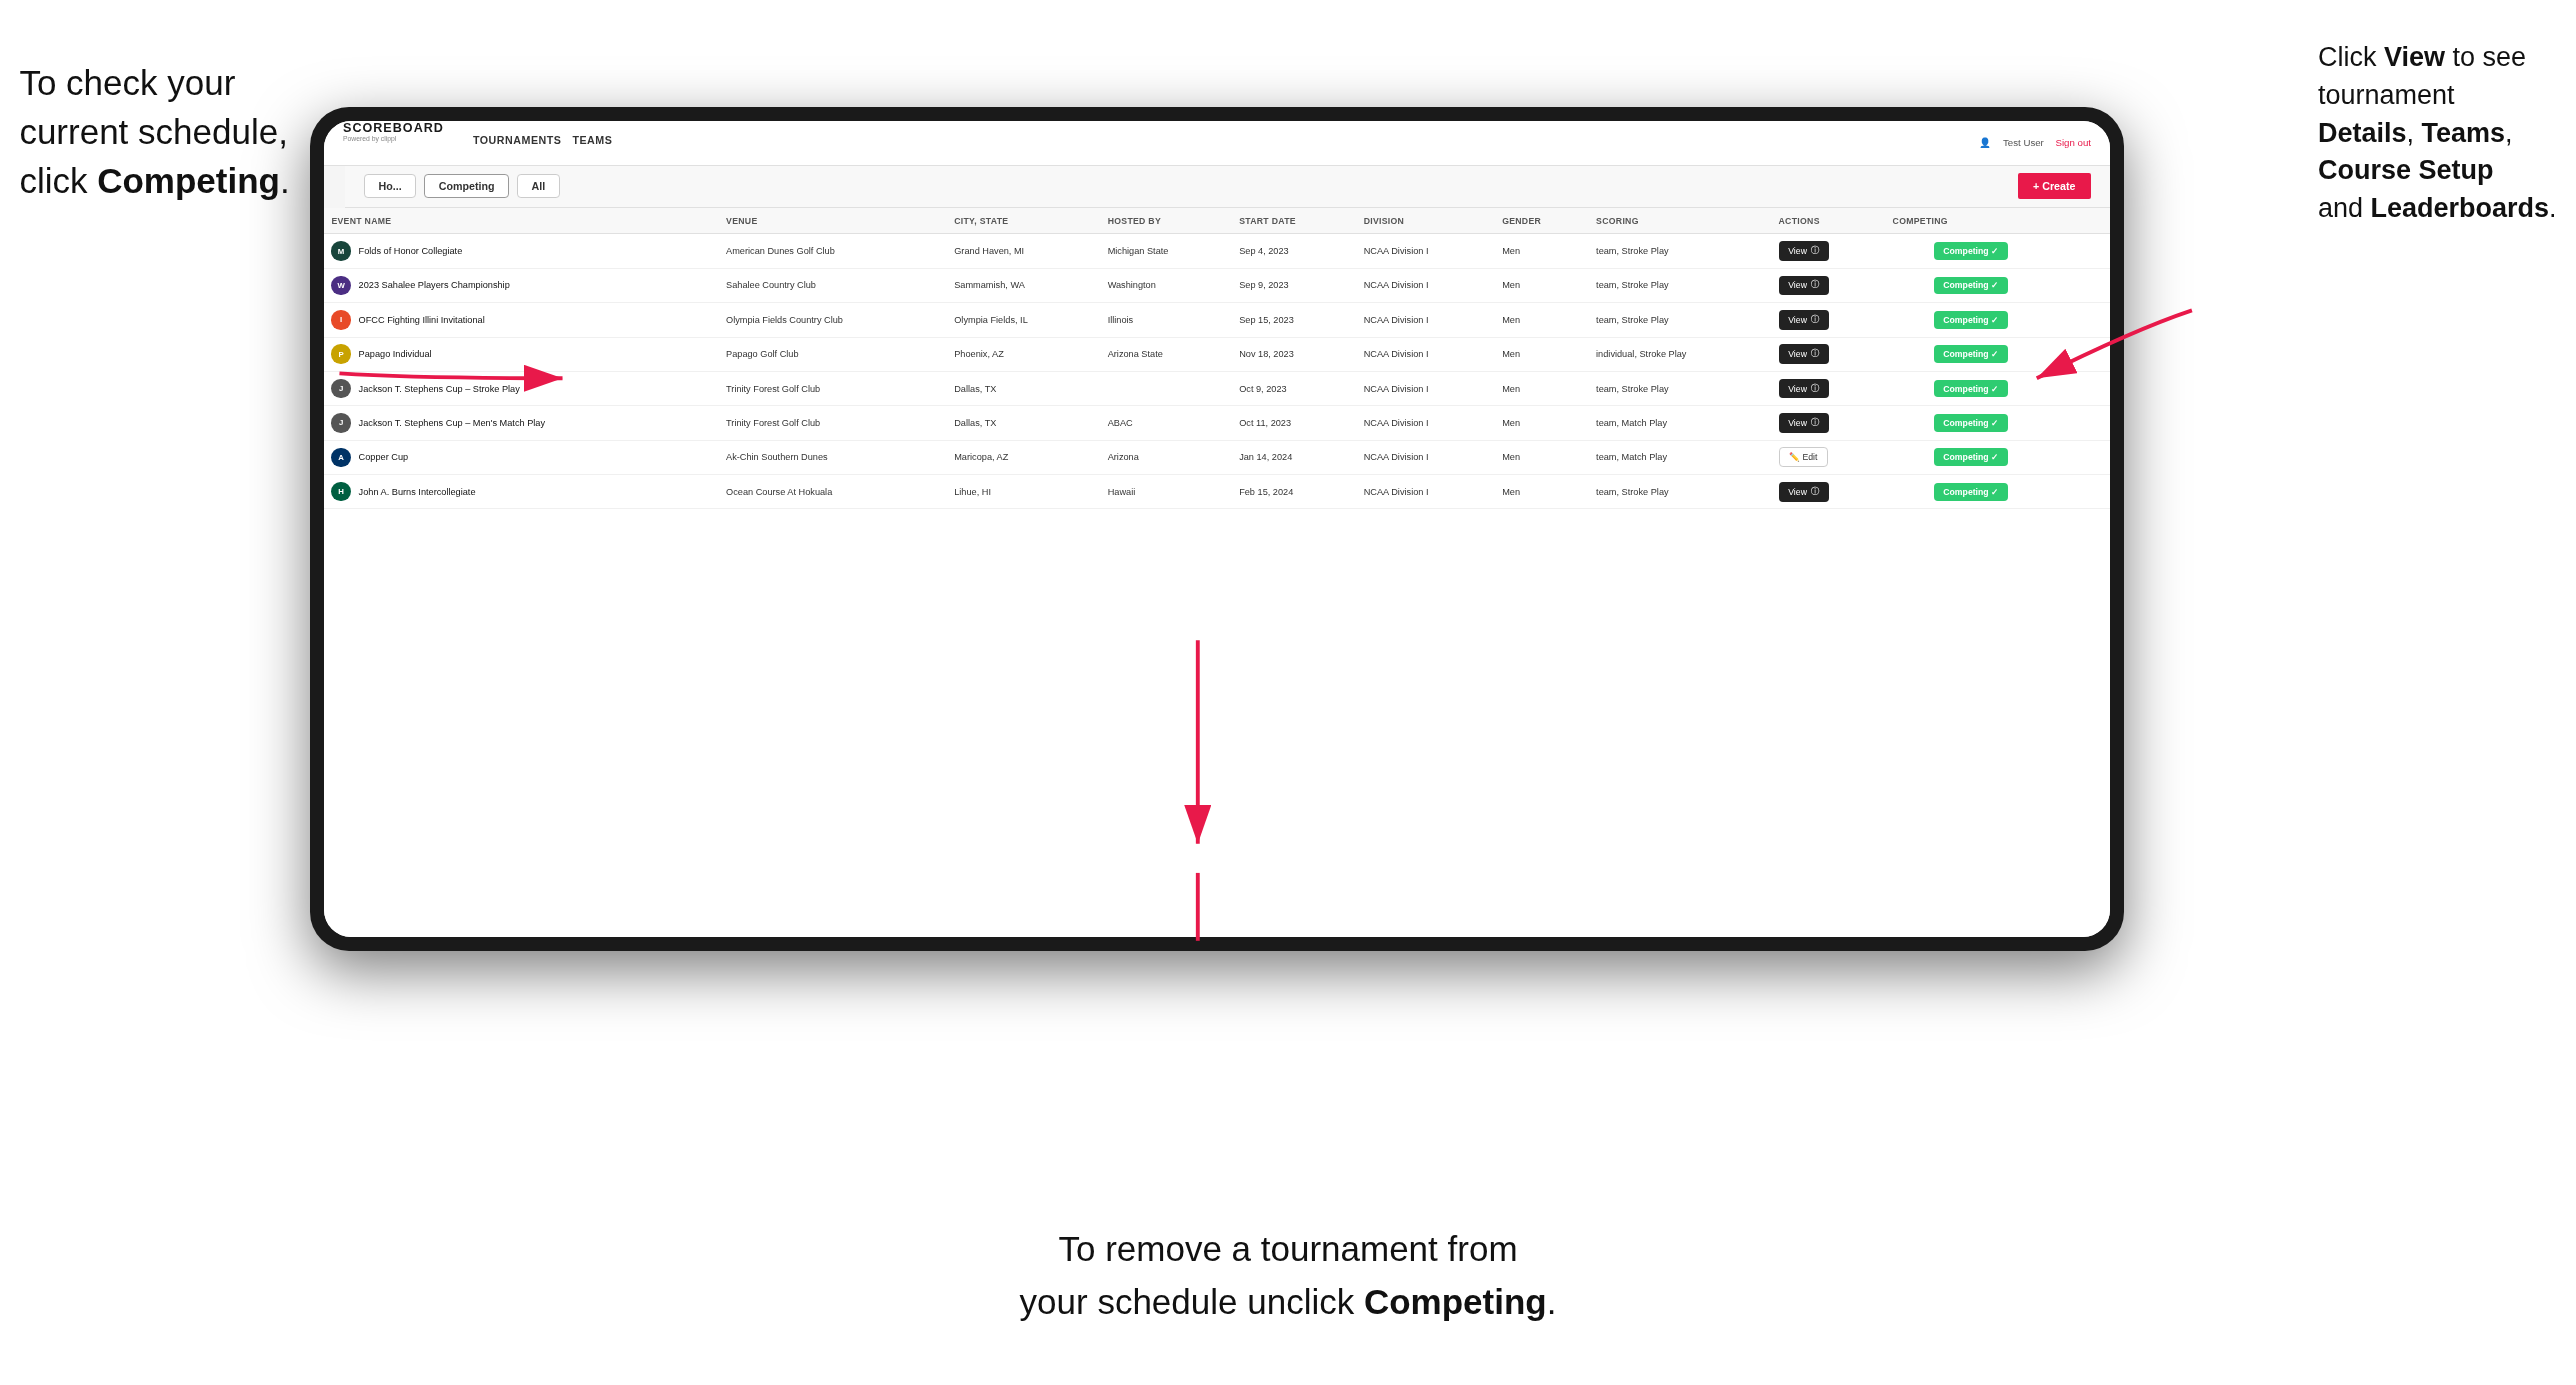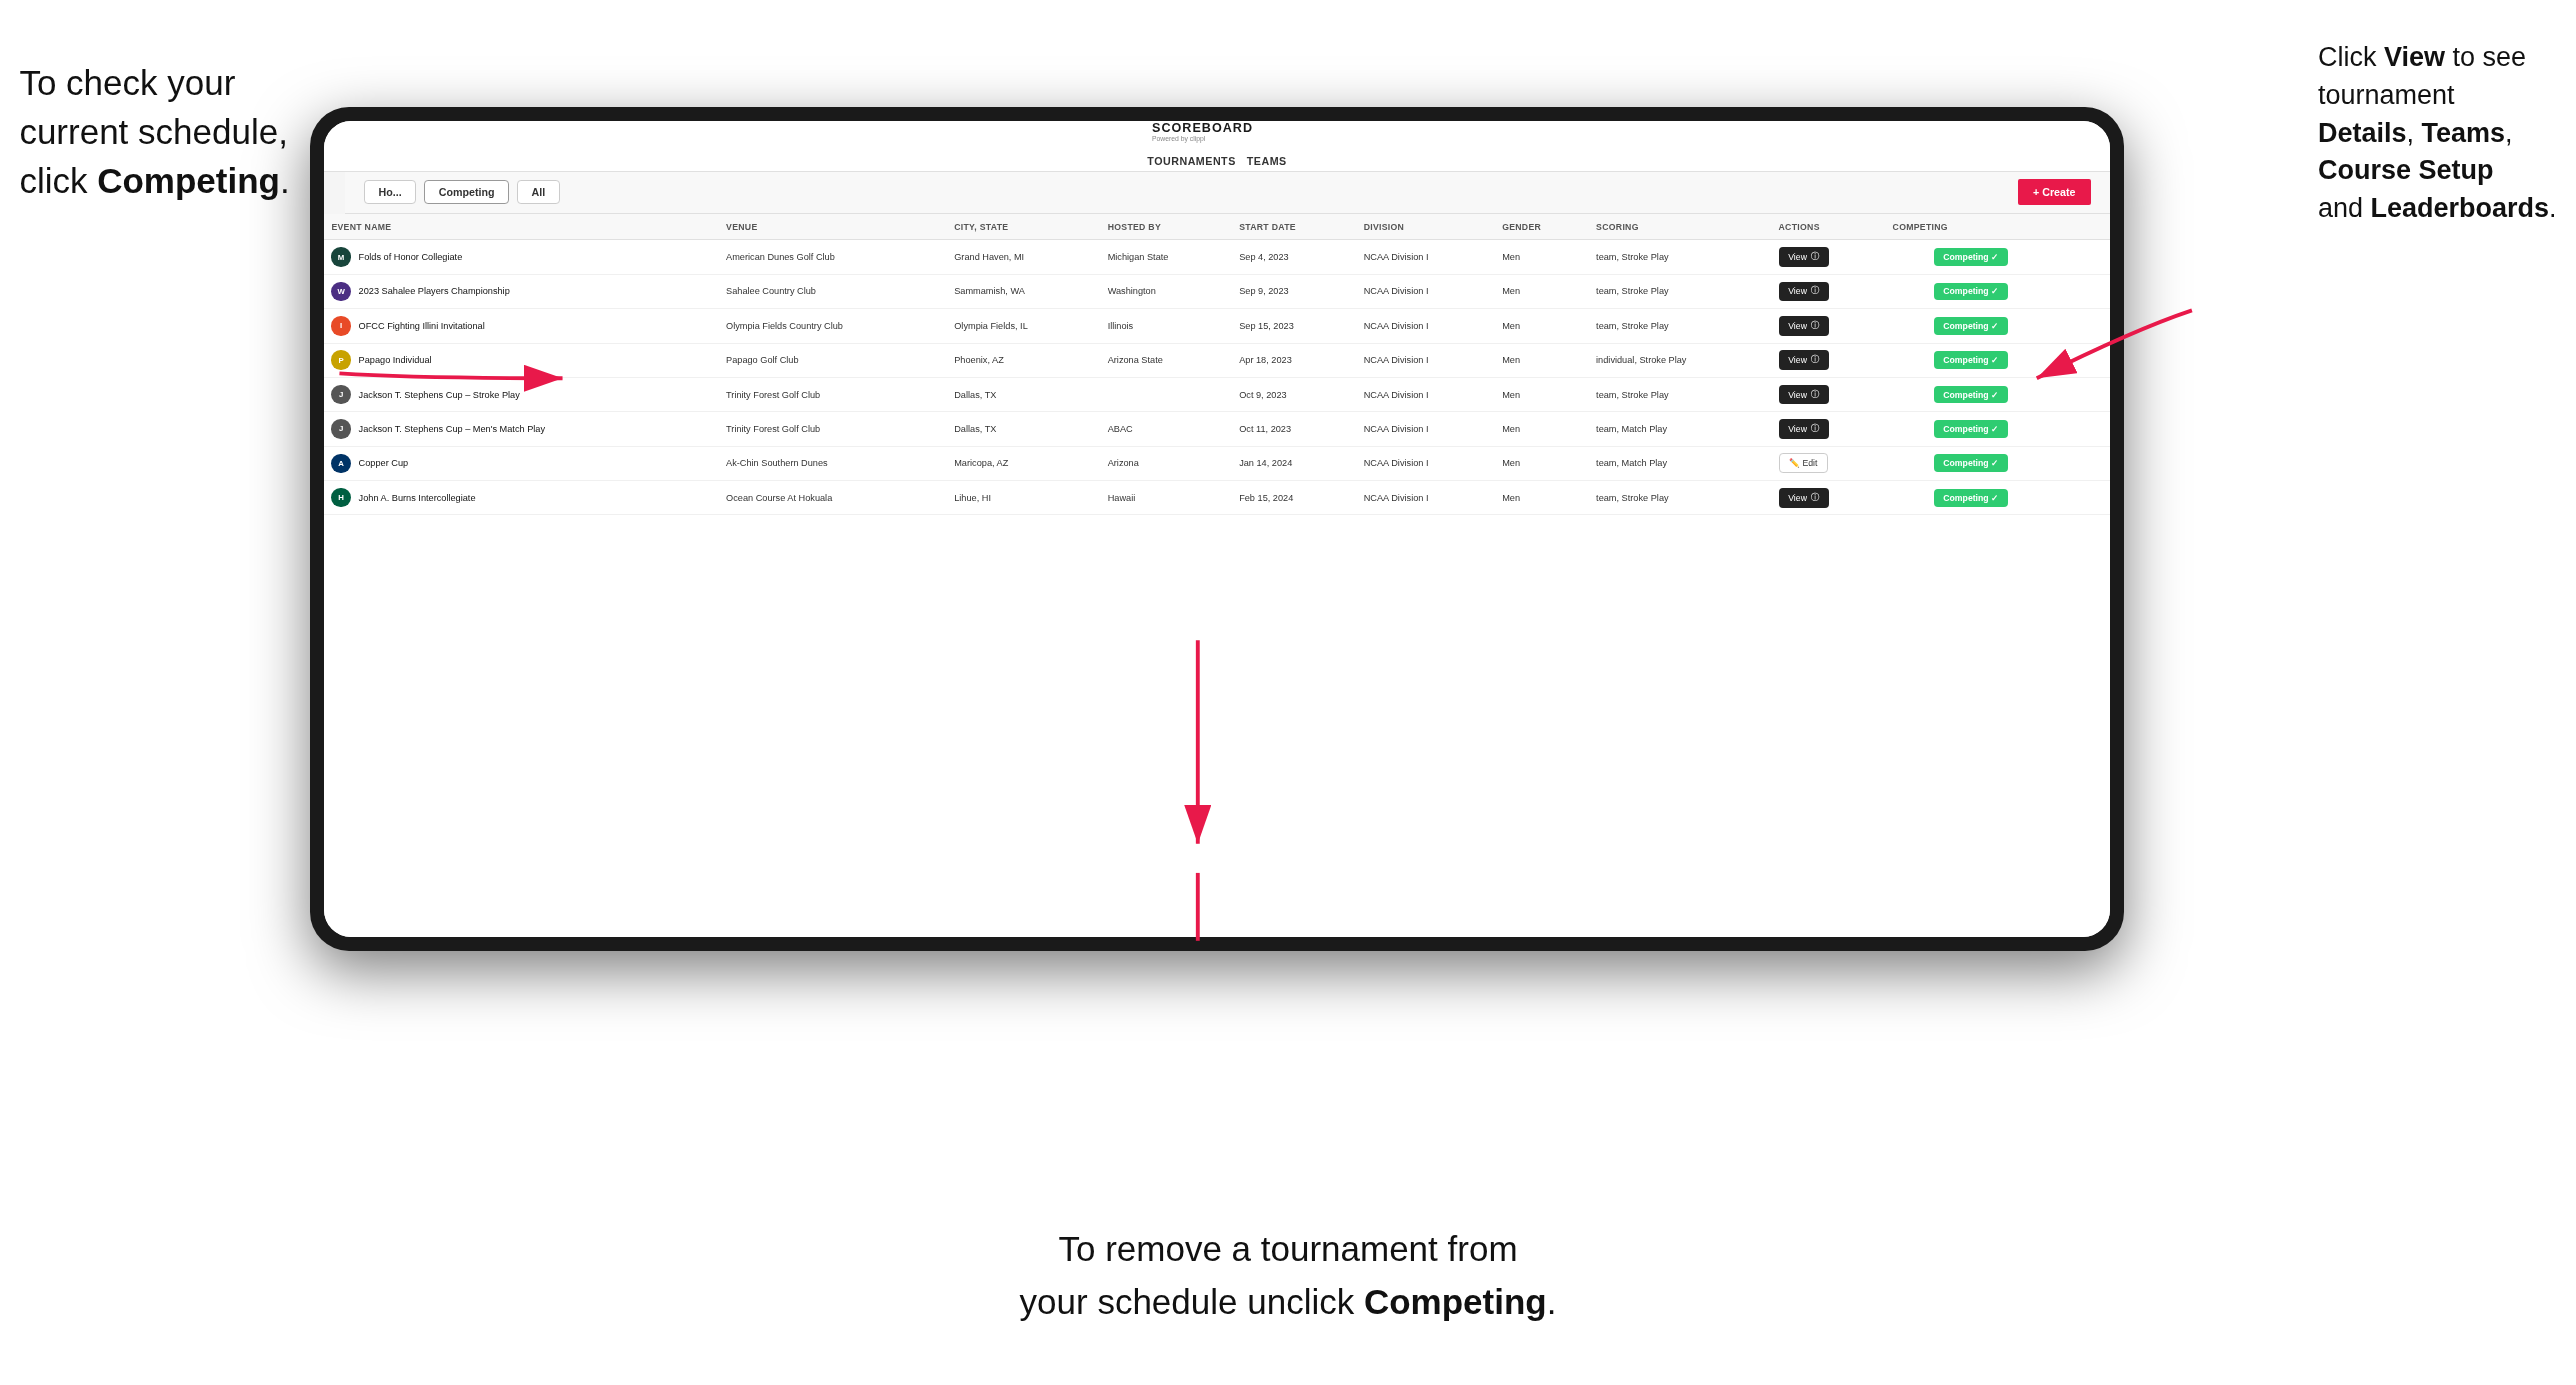--- a/index.html
+++ b/index.html
@@ -79,25 +79,23 @@
       overflow: hidden;
       display: flex;
       flex-direction: column;
     }
 
     
     .app-navbar {
       background: #fff;
       border-bottom: 1px solid #e0e0e0;
       display: flex;
-      align-items: center;
       padding: 0 19.4px;
-      height: 51px;
+      height: 45px;
       flex-shrink: 0;
-      flex-direction: column;
     }
 
     .brand-logo {
       display: flex;
       flex-direction: column;
       margin-right: 29px;
     }
     .brand-logo .brand-name {
       font-size: 12.6px;
       font-weight: 900;
@@ -417,21 +415,21 @@
             <tr>
               <td>
       <div class="event-name-cell">
         <div class="team-logo logo-papago">P</div>
         <span class="event-name-text">Papago Individual</span>
       </div>
               </td>
               <td>Papago Golf Club</td>
               <td>Phoenix, AZ</td>
               <td>Arizona State</td>
-              <td>Apr 18, 2023</td>
+              <td>Nov 18, 2023</td>
               <td>NCAA Division I</td>
               <td>Men</td>
               <td>individual, Stroke Play</td>
               <td>
                 <div class="actions-cell">
                   <button class="view-btn">View <span>ⓘ</span></button>
                 </div>
               </td>
               <td>
                 <button class="competing-btn">Competing ✓</button>

